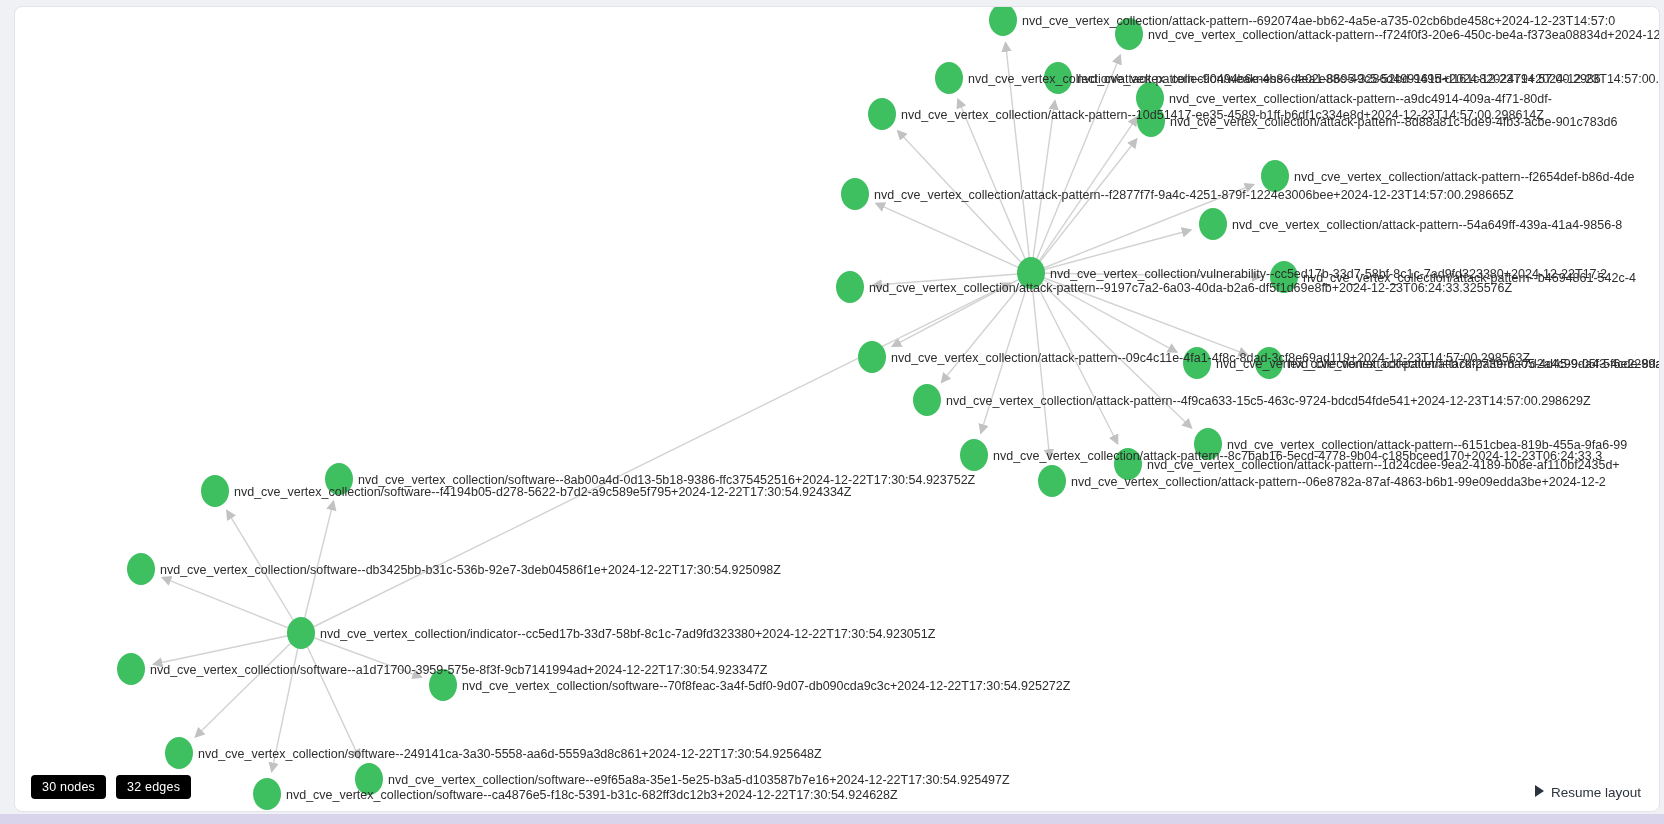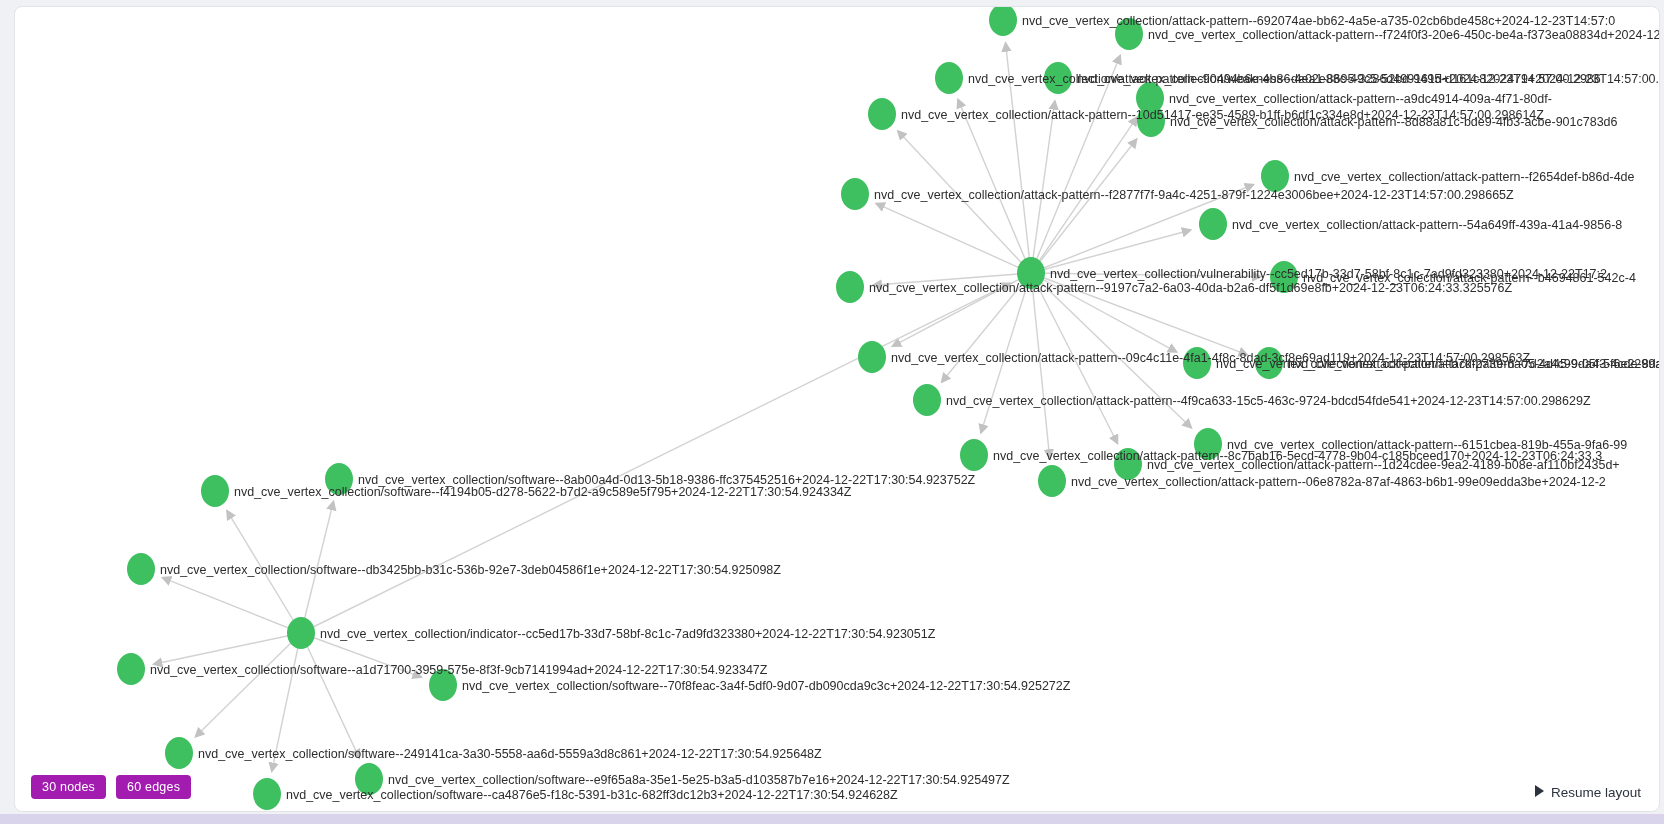--- a/index.html
+++ b/index.html
@@ -16,21 +16,21 @@
   }
   .graph-card svg{position:absolute;left:0;top:0;}
   .bottom-strip{
     position:absolute;left:0;top:814px;width:1664px;height:10px;
     background:#d9d3ec;
   }
   .badges{
     position:absolute;left:16px;bottom:12px;display:flex;gap:10px;z-index:5;
   }
   .badge{
-    background:#a21caf;color:#ffffff;font-size:12.5px;line-height:1;
+    background:#000000;color:#ffffff;font-size:12.5px;line-height:1;
     padding:6px 11px;border-radius:4px;letter-spacing:.2px;margin-top:20px;
   }
   .resume-btn{
     position:absolute;right:12px;bottom:10px;z-index:5;
     display:flex;align-items:flex-start;gap:7px;
     color:#2c333d;font-size:13.5px;cursor:pointer;user-select:none;
     background:transparent;border:none;
   }
   .play-icon{
     width:0;height:0;display:inline-block;
@@ -141,21 +141,21 @@
         <text x="149" y="672.5" class="node-label">nvd_cve_vertex_collection/software--a1d71700-3959-575e-8f3f-9cb7141994ad+2024-12-22T17:30:54.923347Z</text>
         <text x="461" y="688.5" class="node-label">nvd_cve_vertex_collection/software--70f8feac-3a4f-5df0-9d07-db090cda9c3c+2024-12-22T17:30:54.925272Z</text>
         <text x="197" y="756.5" class="node-label">nvd_cve_vertex_collection/software--249141ca-3a30-5558-aa6d-5559a3d8c861+2024-12-22T17:30:54.925648Z</text>
         <text x="387" y="782.5" class="node-label">nvd_cve_vertex_collection/software--e9f65a8a-35e1-5e25-b3a5-d103587b7e16+2024-12-22T17:30:54.925497Z</text>
         <text x="285" y="797.5" class="node-label">nvd_cve_vertex_collection/software--ca4876e5-f18c-5391-b31c-682ff3dc12b3+2024-12-22T17:30:54.924628Z</text>
       </g>
     </svg>
 
   <div class="badges">
     <div class="badge">30 nodes</div>
-    <div class="badge">60 edges</div>
+    <div class="badge">32 edges</div>
   </div>
 
   <button class="resume-btn">
     <span class="play-icon"></span>
     <span>Resume layout</span>
   </button>
 </div>
 
 <div class="bottom-strip"></div>
 

